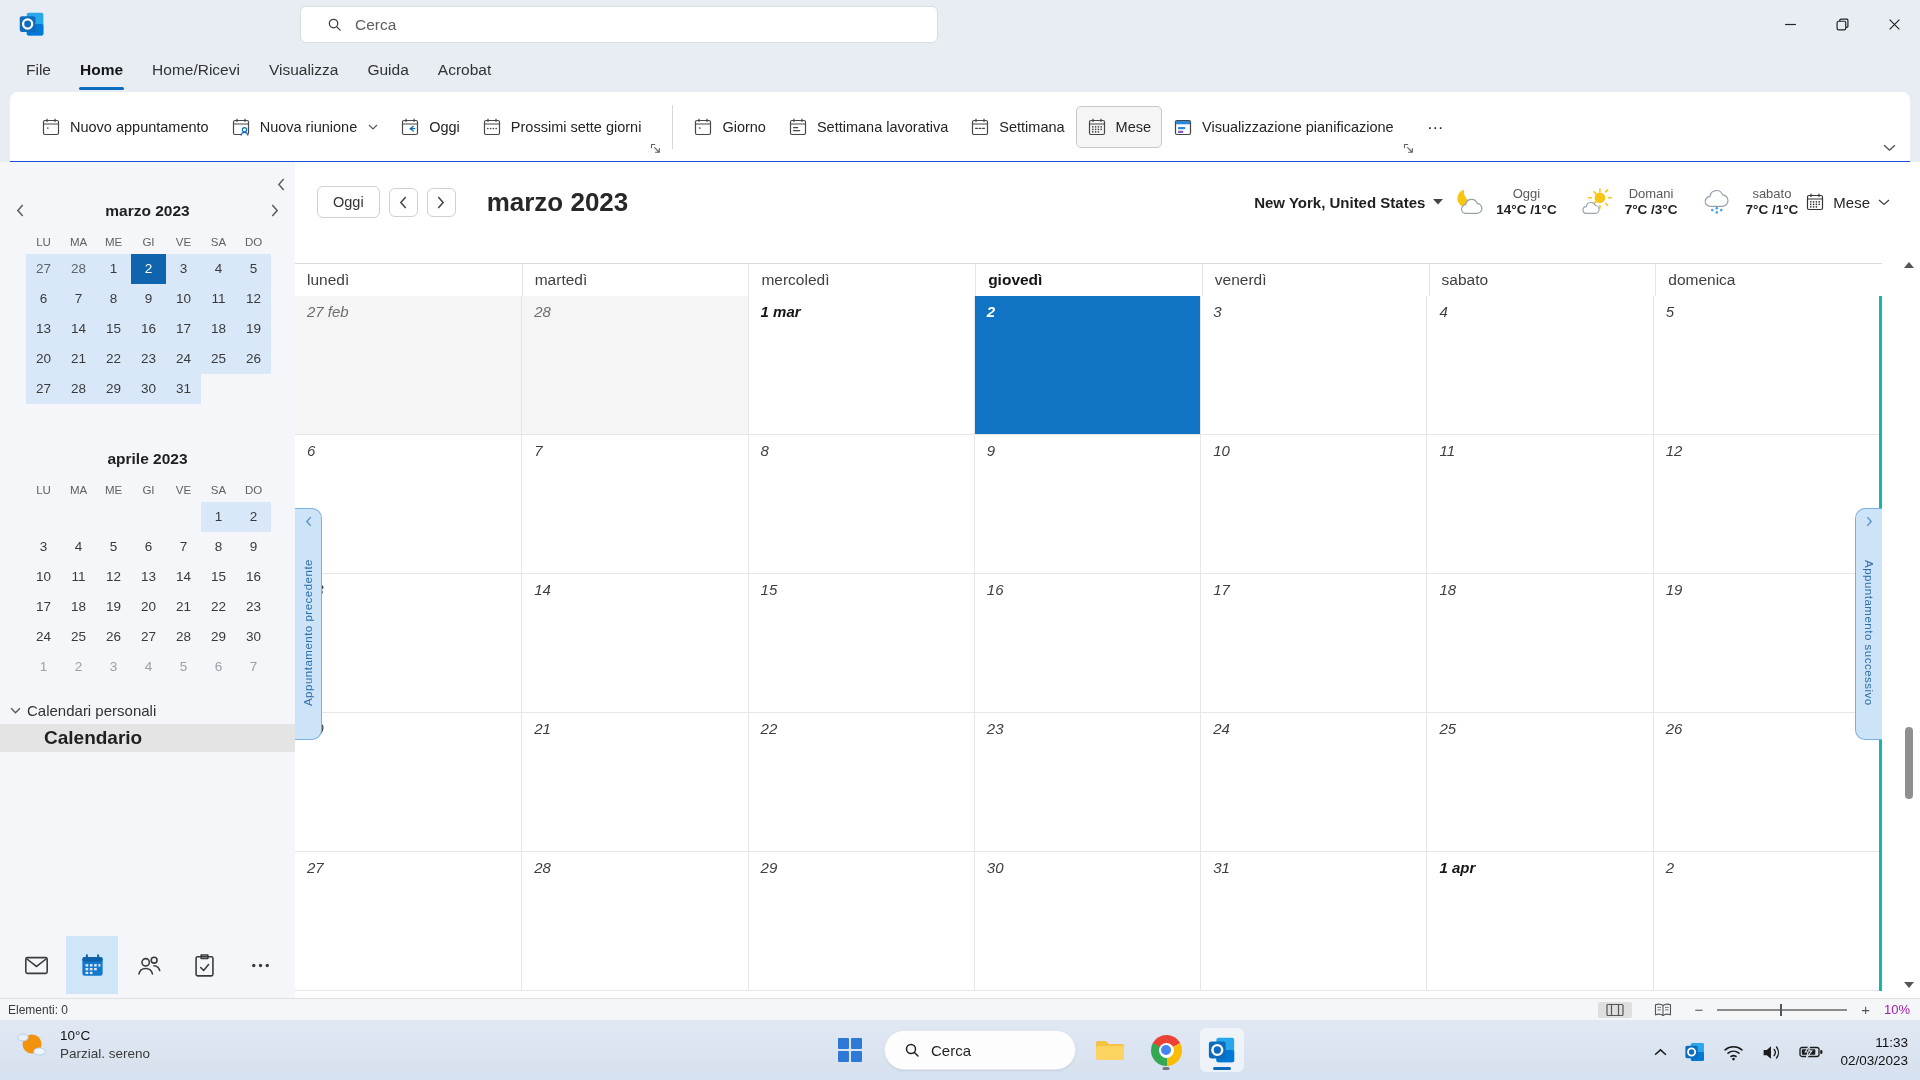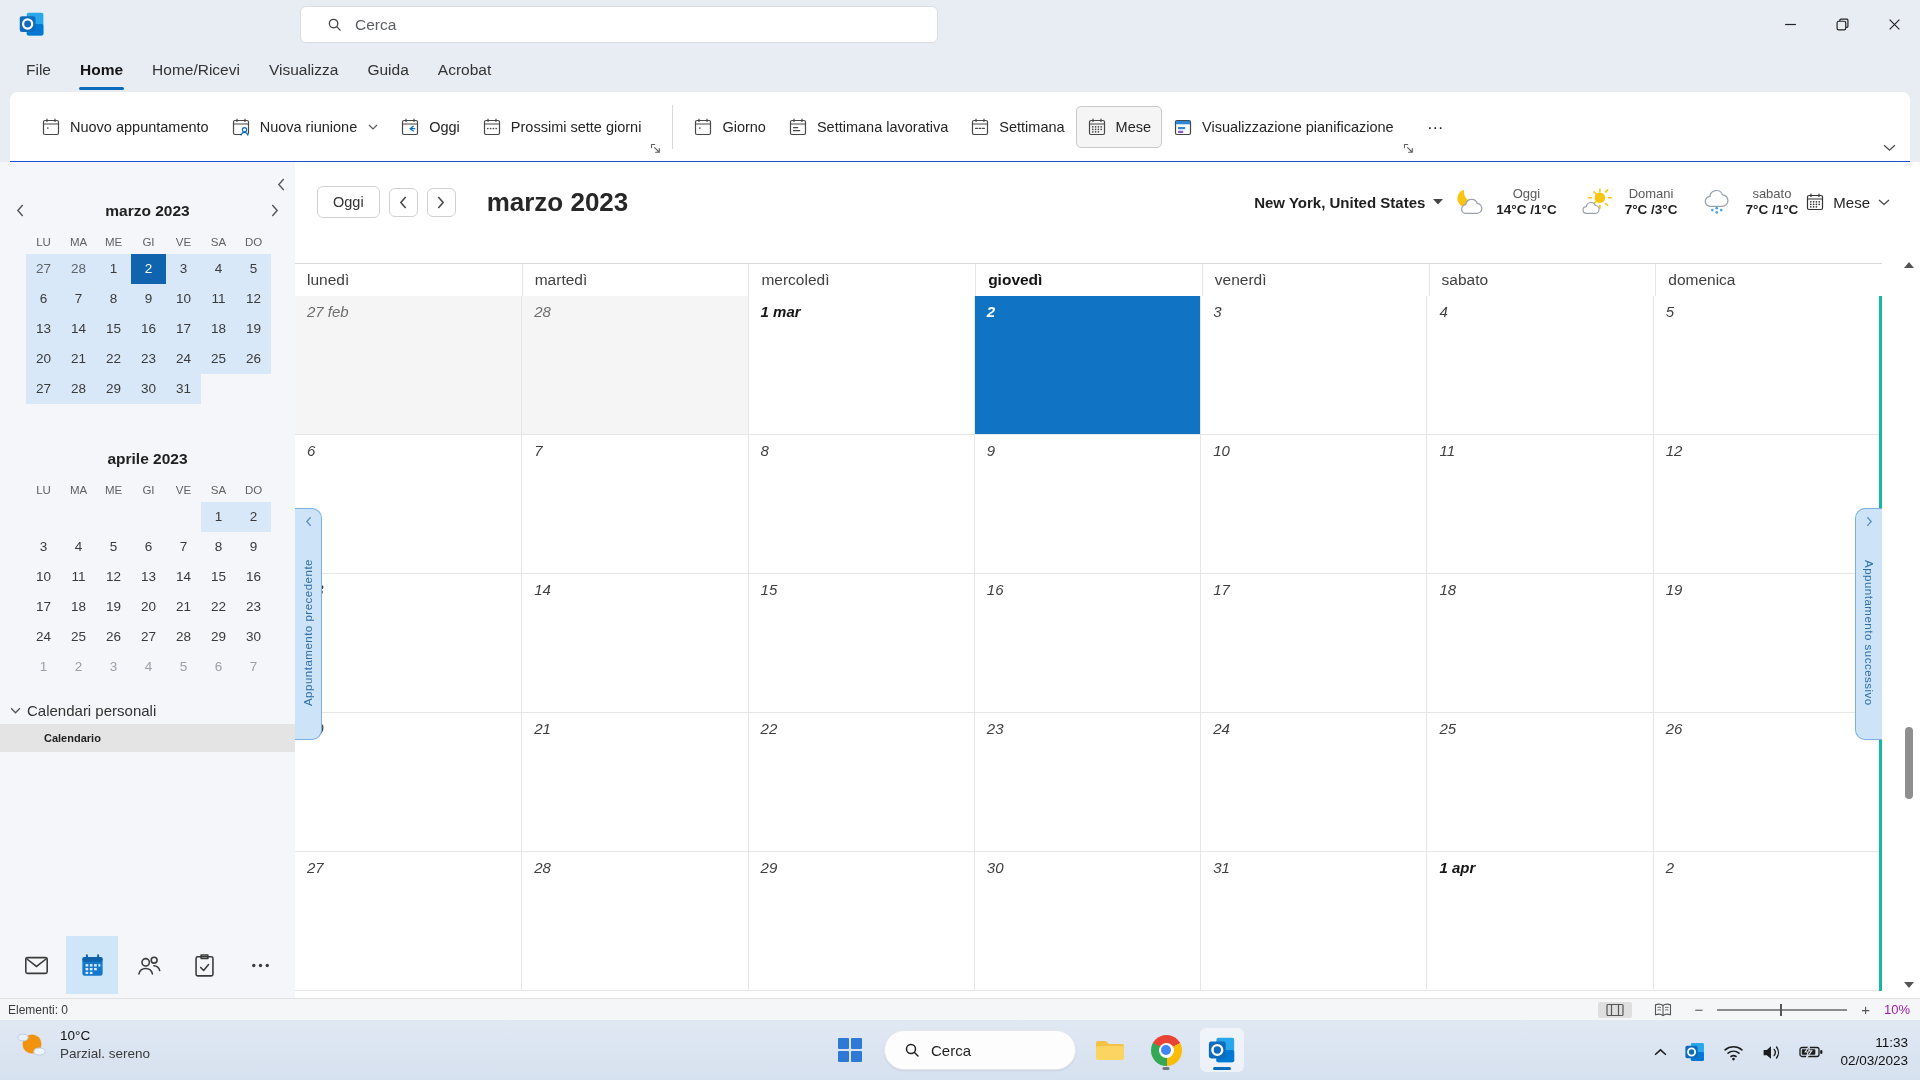--- a/index.html
+++ b/index.html
@@ -50,21 +50,21 @@
   .mc-dow { margin-top:6px; }
   .mc-dow span { height:24px; line-height:24px; text-align:center; font-size:11.5px; color:#616161; }
   .mc-cell { height:30px; line-height:30px; text-align:center; font-size:13.5px; color:#3a3a3a; }
   .mc-cell.range { background:#d9e8f8; }
   .mc-cell.muted { color:#5f6368; }
   .mc-cell.gray { color:#9aa0a6; }
   .mc-cell.selected { background:#0f64ad; color:#fff; }
   .side-group { position:absolute; left:10px; top:540px; display:flex; align-items:center; gap:6px;
     font-size:15px; color:#333; }
   .side-item { position:absolute; left:0; top:562px; width:295px; height:28px; background:#e4e4e4;
-    font-size:11px; font-weight:700; color:#1f1f1f; line-height:28px; padding-left:44px; }
+    font-size:19px; font-weight:700; color:#1f1f1f; line-height:28px; padding-left:44px; }
   .side-nav { position:absolute; left:10px; bottom:4px; display:flex; gap:4px; }
   .sn-item { width:52px; height:58px; display:flex; align-items:center; justify-content:center; color:#3b3b3b; }
   .sn-item.sel { background:#cfe5f8; color:#1267b4; }
 
   
   .main { position:absolute; left:295px; top:162px; width:1625px; height:836px; background:#fff; }
   .cal-toolbar { position:absolute; left:22px; right:30px; top:14px; height:52px; display:flex;
     align-items:center; justify-content:space-between; }
   .ct-left { display:flex; align-items:center; gap:9px; }
   .btn-oggi { border:1px solid #d1d1d1; border-radius:6px; background:#fff; padding:7px 15px;

